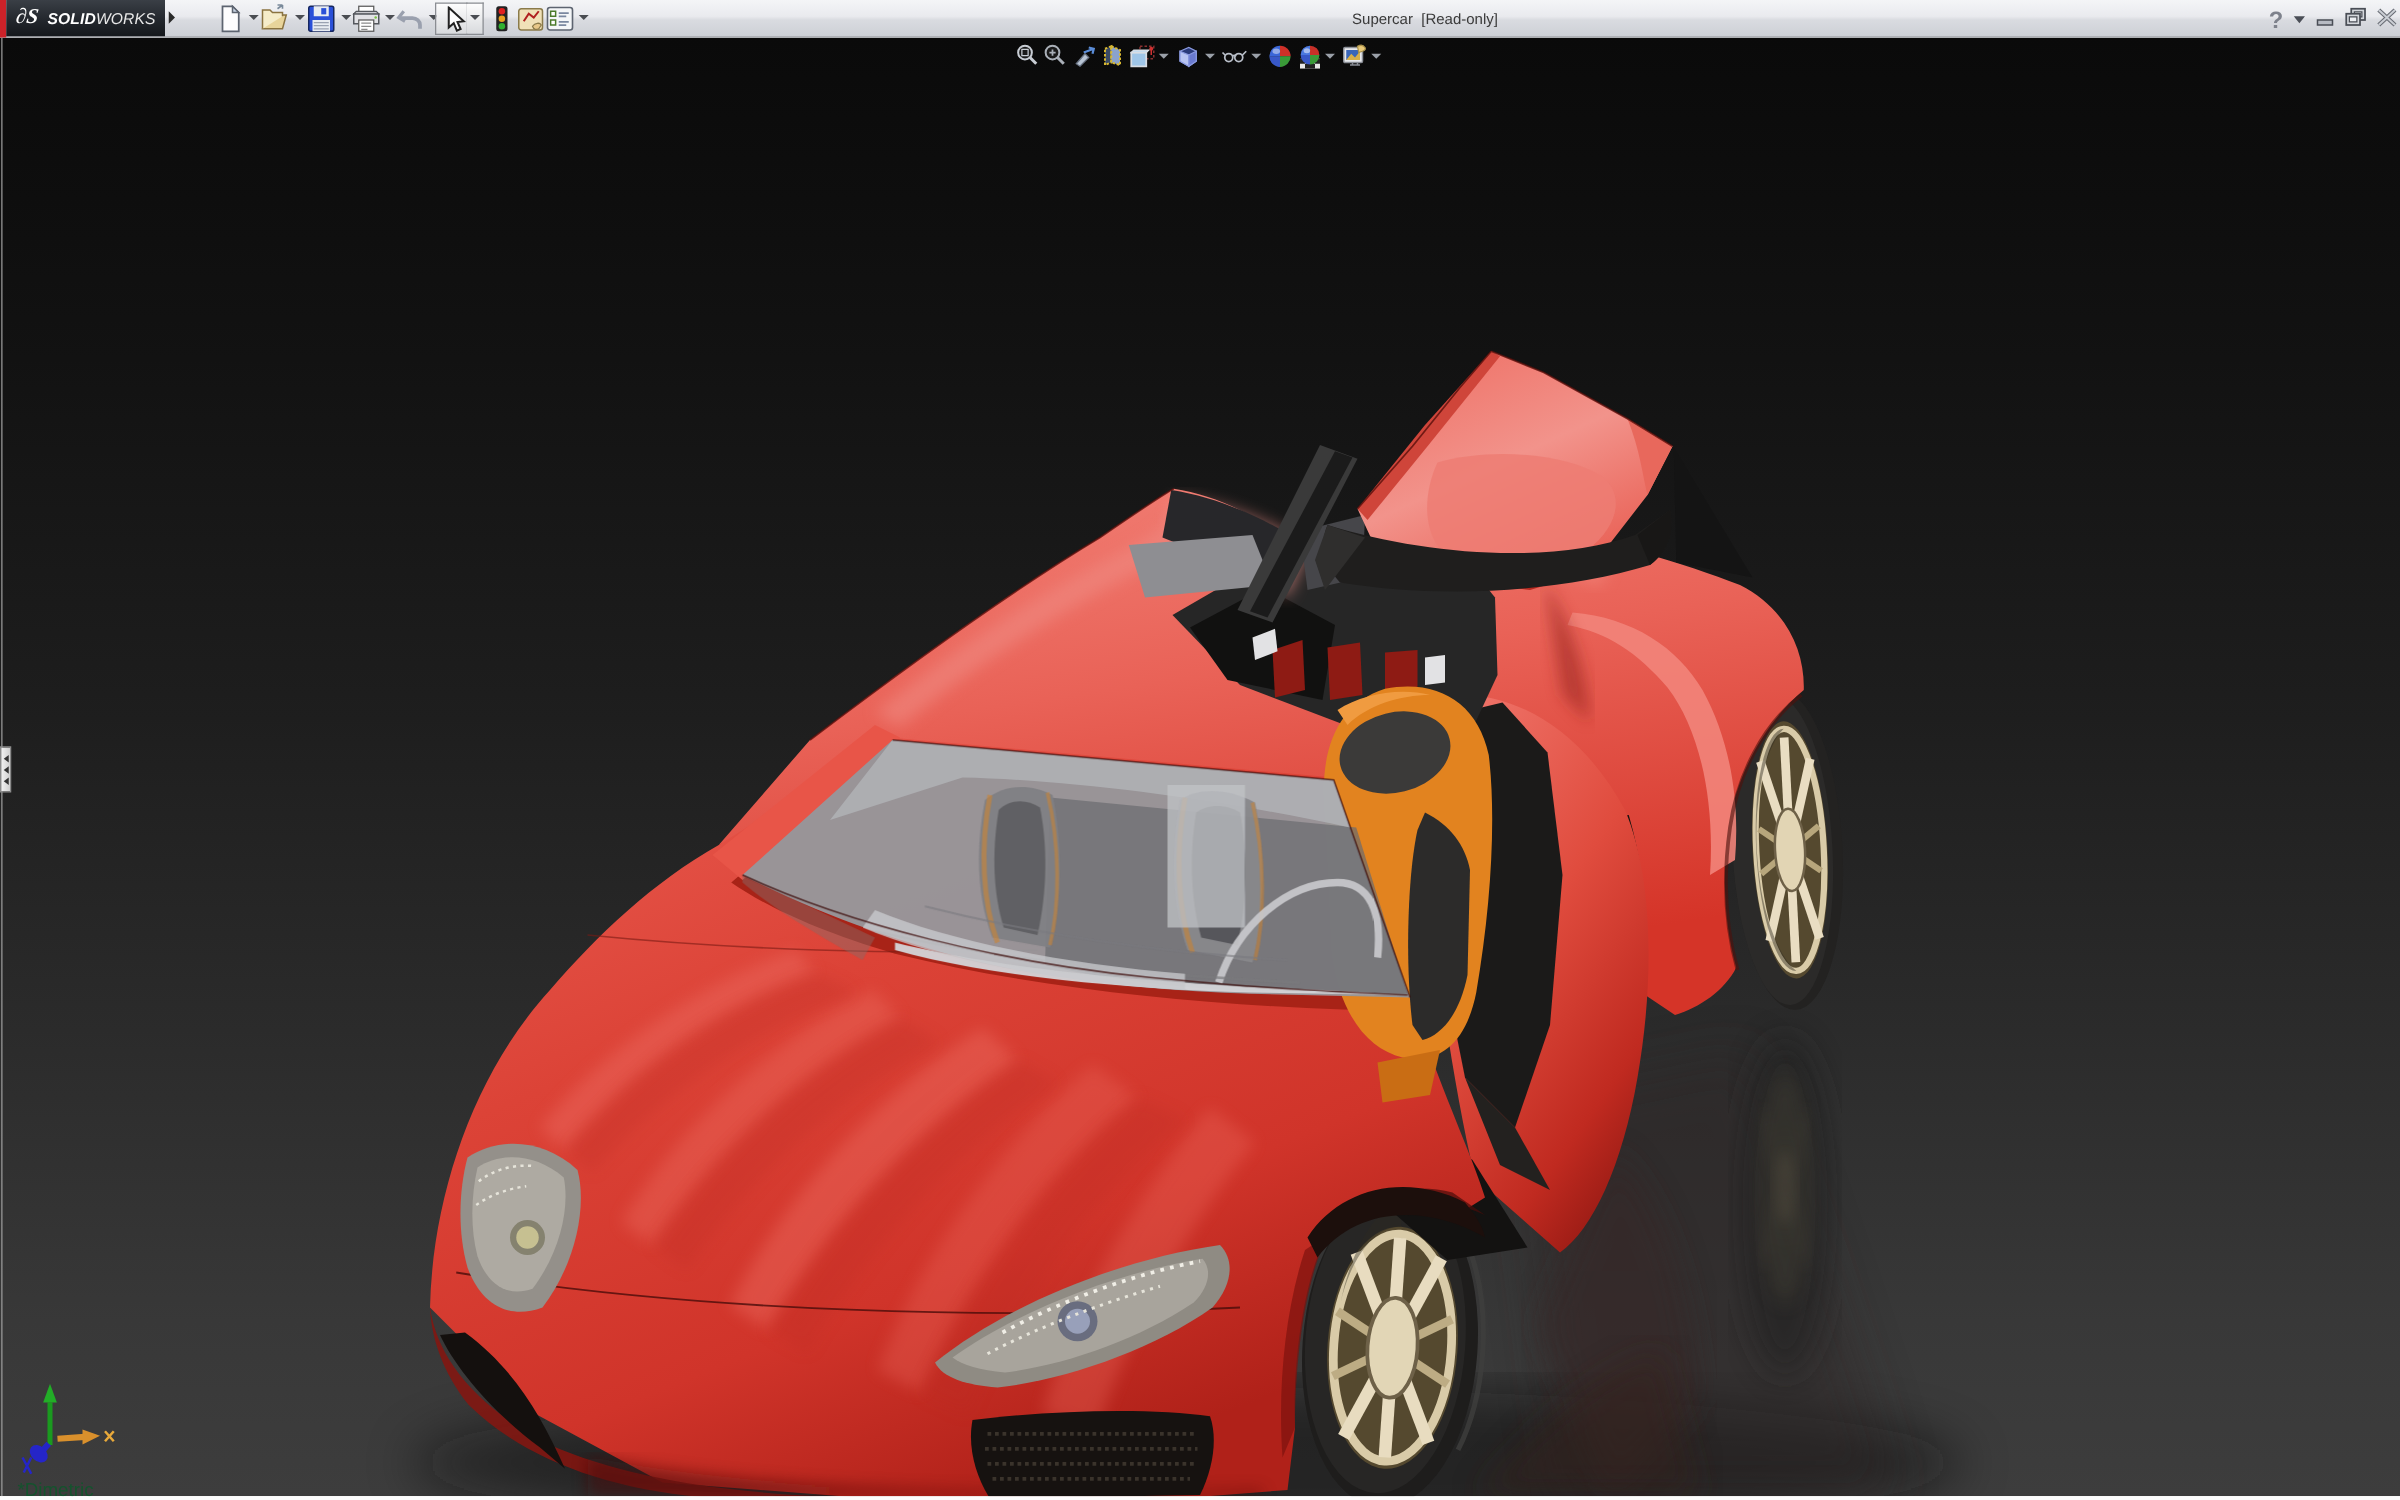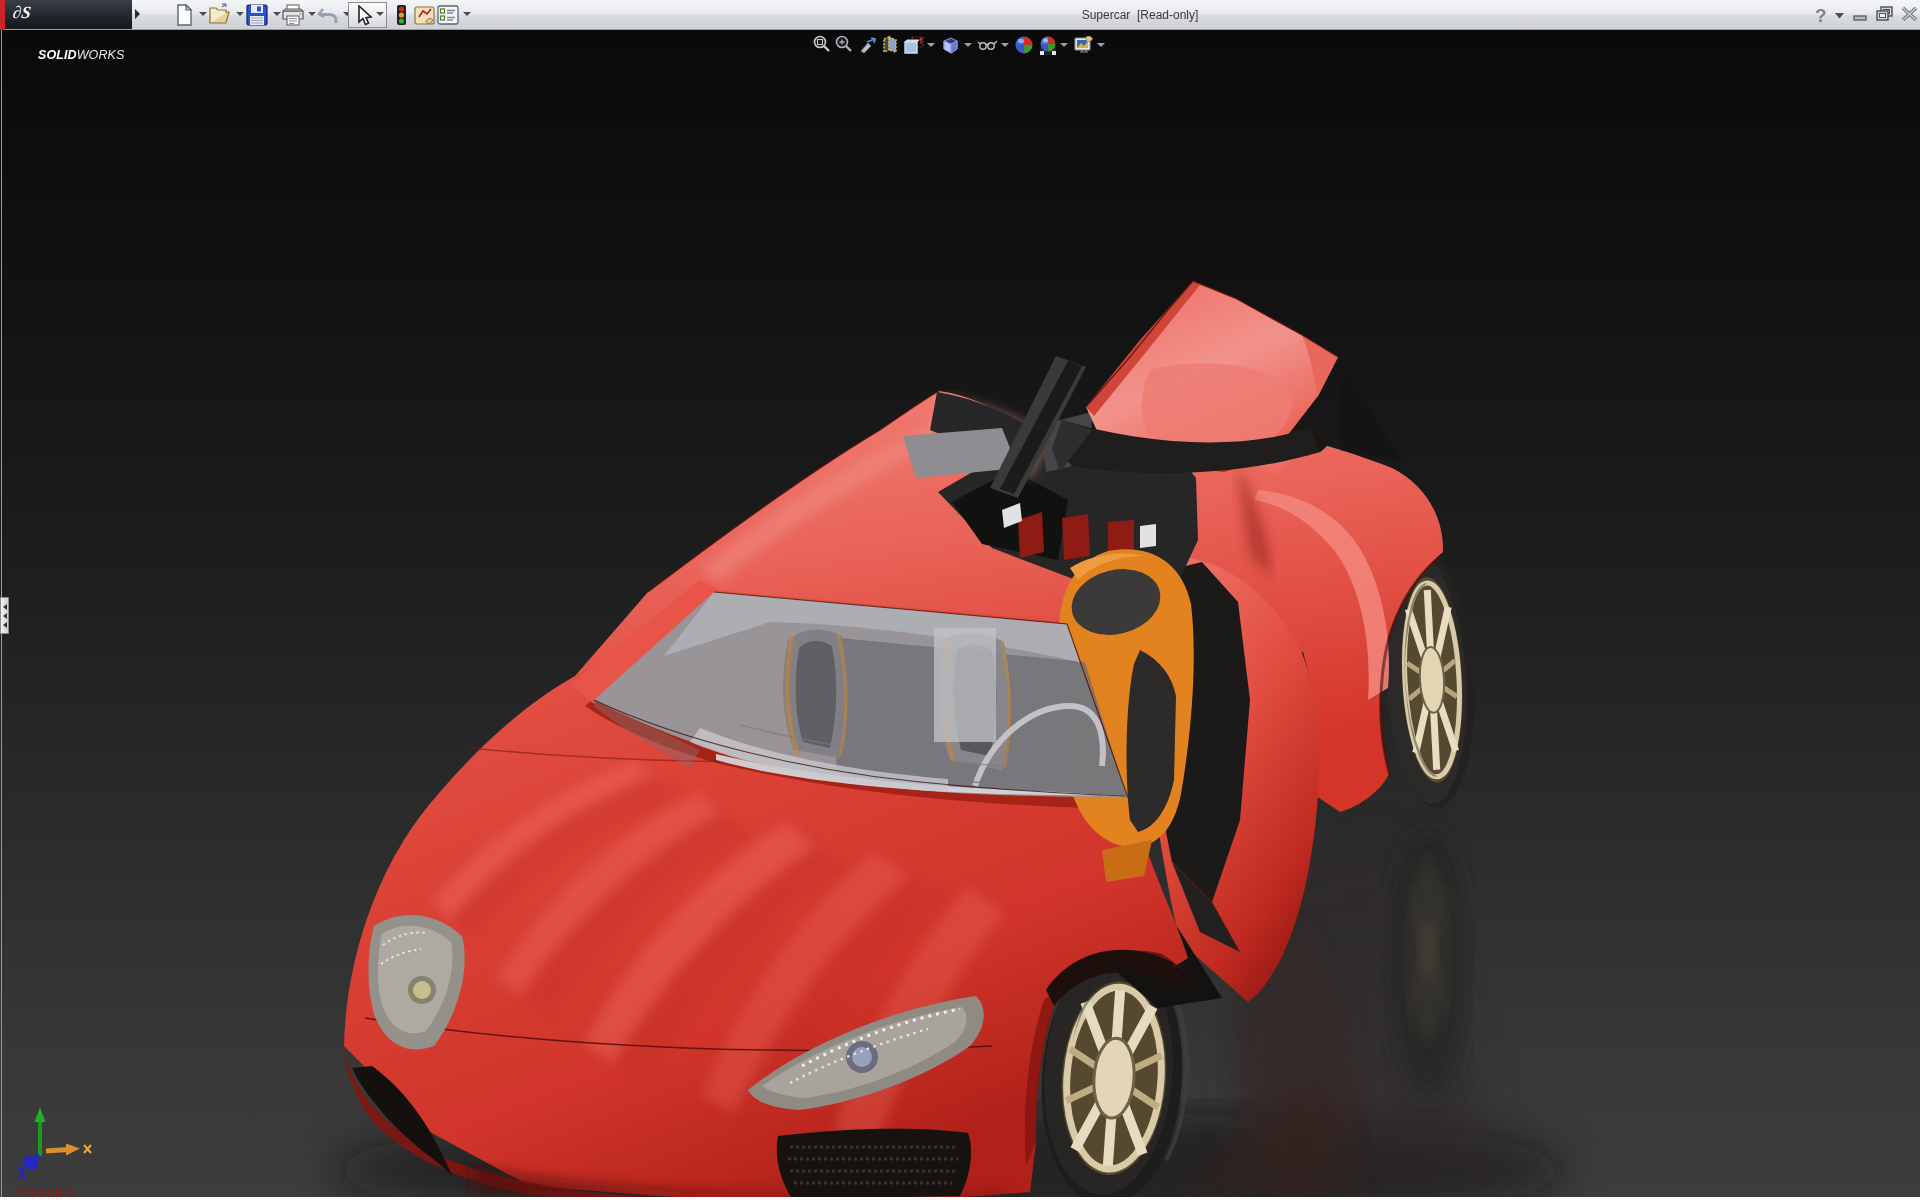--- a/index.html
+++ b/index.html
@@ -6,21 +6,21 @@
     font-family:"Liberation Sans",sans-serif;}
   #stage{position:absolute;left:0;top:0;width:1920px;height:1200px;}
   
   #titlebar{position:absolute;left:0;top:0;width:1920px;height:30px;
     background:linear-gradient(#f4f5f7 0%,#e9eaee 45%,#d9dbe0 55%,#cdd0d6 100%);
     border-bottom:1px solid #9a9da3;box-sizing:border-box;}
   #redstrip{position:absolute;left:0;top:0;width:5px;height:30px;background:#cc2229;}
   #logobox{position:absolute;left:5px;top:0;width:127px;height:29px;
     background:linear-gradient(#3a3f46 0%,#23272d 55%,#15181c 100%);}
   #logobox .txt{position:absolute;left:33px;top:8px;color:#fff;font-size:12.5px;
-    font-style:italic;font-weight:bold;letter-spacing:0.1px;margin-top:40px;}
+    font-style:italic;font-weight:bold;letter-spacing:0.1px;}
   #logobox .txt .lite{font-weight:normal;color:#e8e8e8;}
   #logoarrow{position:absolute;left:135px;top:9px;width:0;height:0;
     border-left:5px solid #2a2a2a;border-top:5px solid transparent;border-bottom:5px solid transparent;}
   .tbtn{position:absolute;top:3px;width:24px;height:24px;}
   .darr{position:absolute;top:12px;width:0;height:0;border-left:4px solid transparent;
     border-right:4px solid transparent;border-top:4px solid #4a4d52;}
   #seltool{position:absolute;left:348px;top:2px;width:26px;height:26px;
     background:linear-gradient(#fdfdfd,#d8dadd);border:1px solid #8a8d92;box-sizing:border-box;}
   #seltool2{position:absolute;left:373px;top:2px;width:14px;height:26px;
     background:linear-gradient(#fdfdfd,#d8dadd);border:1px solid #8a8d92;border-left:none;box-sizing:border-box;}
@@ -29,21 +29,21 @@
   .winbtn{position:absolute;top:5px;color:#5a5e66;font-size:14px;}
   #whitestrip{position:absolute;left:0;top:1197px;width:1920px;height:3px;background:#fdfdfd;}
   
   .hud{position:absolute;top:35px;}
   
   #lefttab{position:absolute;left:0;top:597px;width:9px;height:37px;
     background:linear-gradient(90deg,#f2f2f2,#cfcfcf);border:1px solid #8a8a8a;box-sizing:border-box;}
   #lefttab .a{position:absolute;left:2px;width:0;height:0;border-right:4px solid #333;
     border-top:3px solid transparent;border-bottom:3px solid transparent;}
   #leftline{position:absolute;left:1px;top:30px;width:1px;height:1167px;background:#9a9a9a;}
-  #dimetric{position:absolute;left:14px;top:1184px;font-size:15px;color:#7f1d1d;}
+  #dimetric{position:absolute;left:14px;top:1184px;font-size:15px;color:#14532d;}
 </style>
 </head>
 <body>
 <div id="stage">
 
   <svg id="carSVG" style="position:absolute;left:0;top:30px" width="1920" height="1167" viewBox="0 30 1920 1167">
 <defs>
   <linearGradient id="bg" x1="0" y1="0" x2="0" y2="1">
     <stop offset="0" stop-color="#0a0a0a"></stop>
     <stop offset="0.22" stop-color="#121212"></stop>

